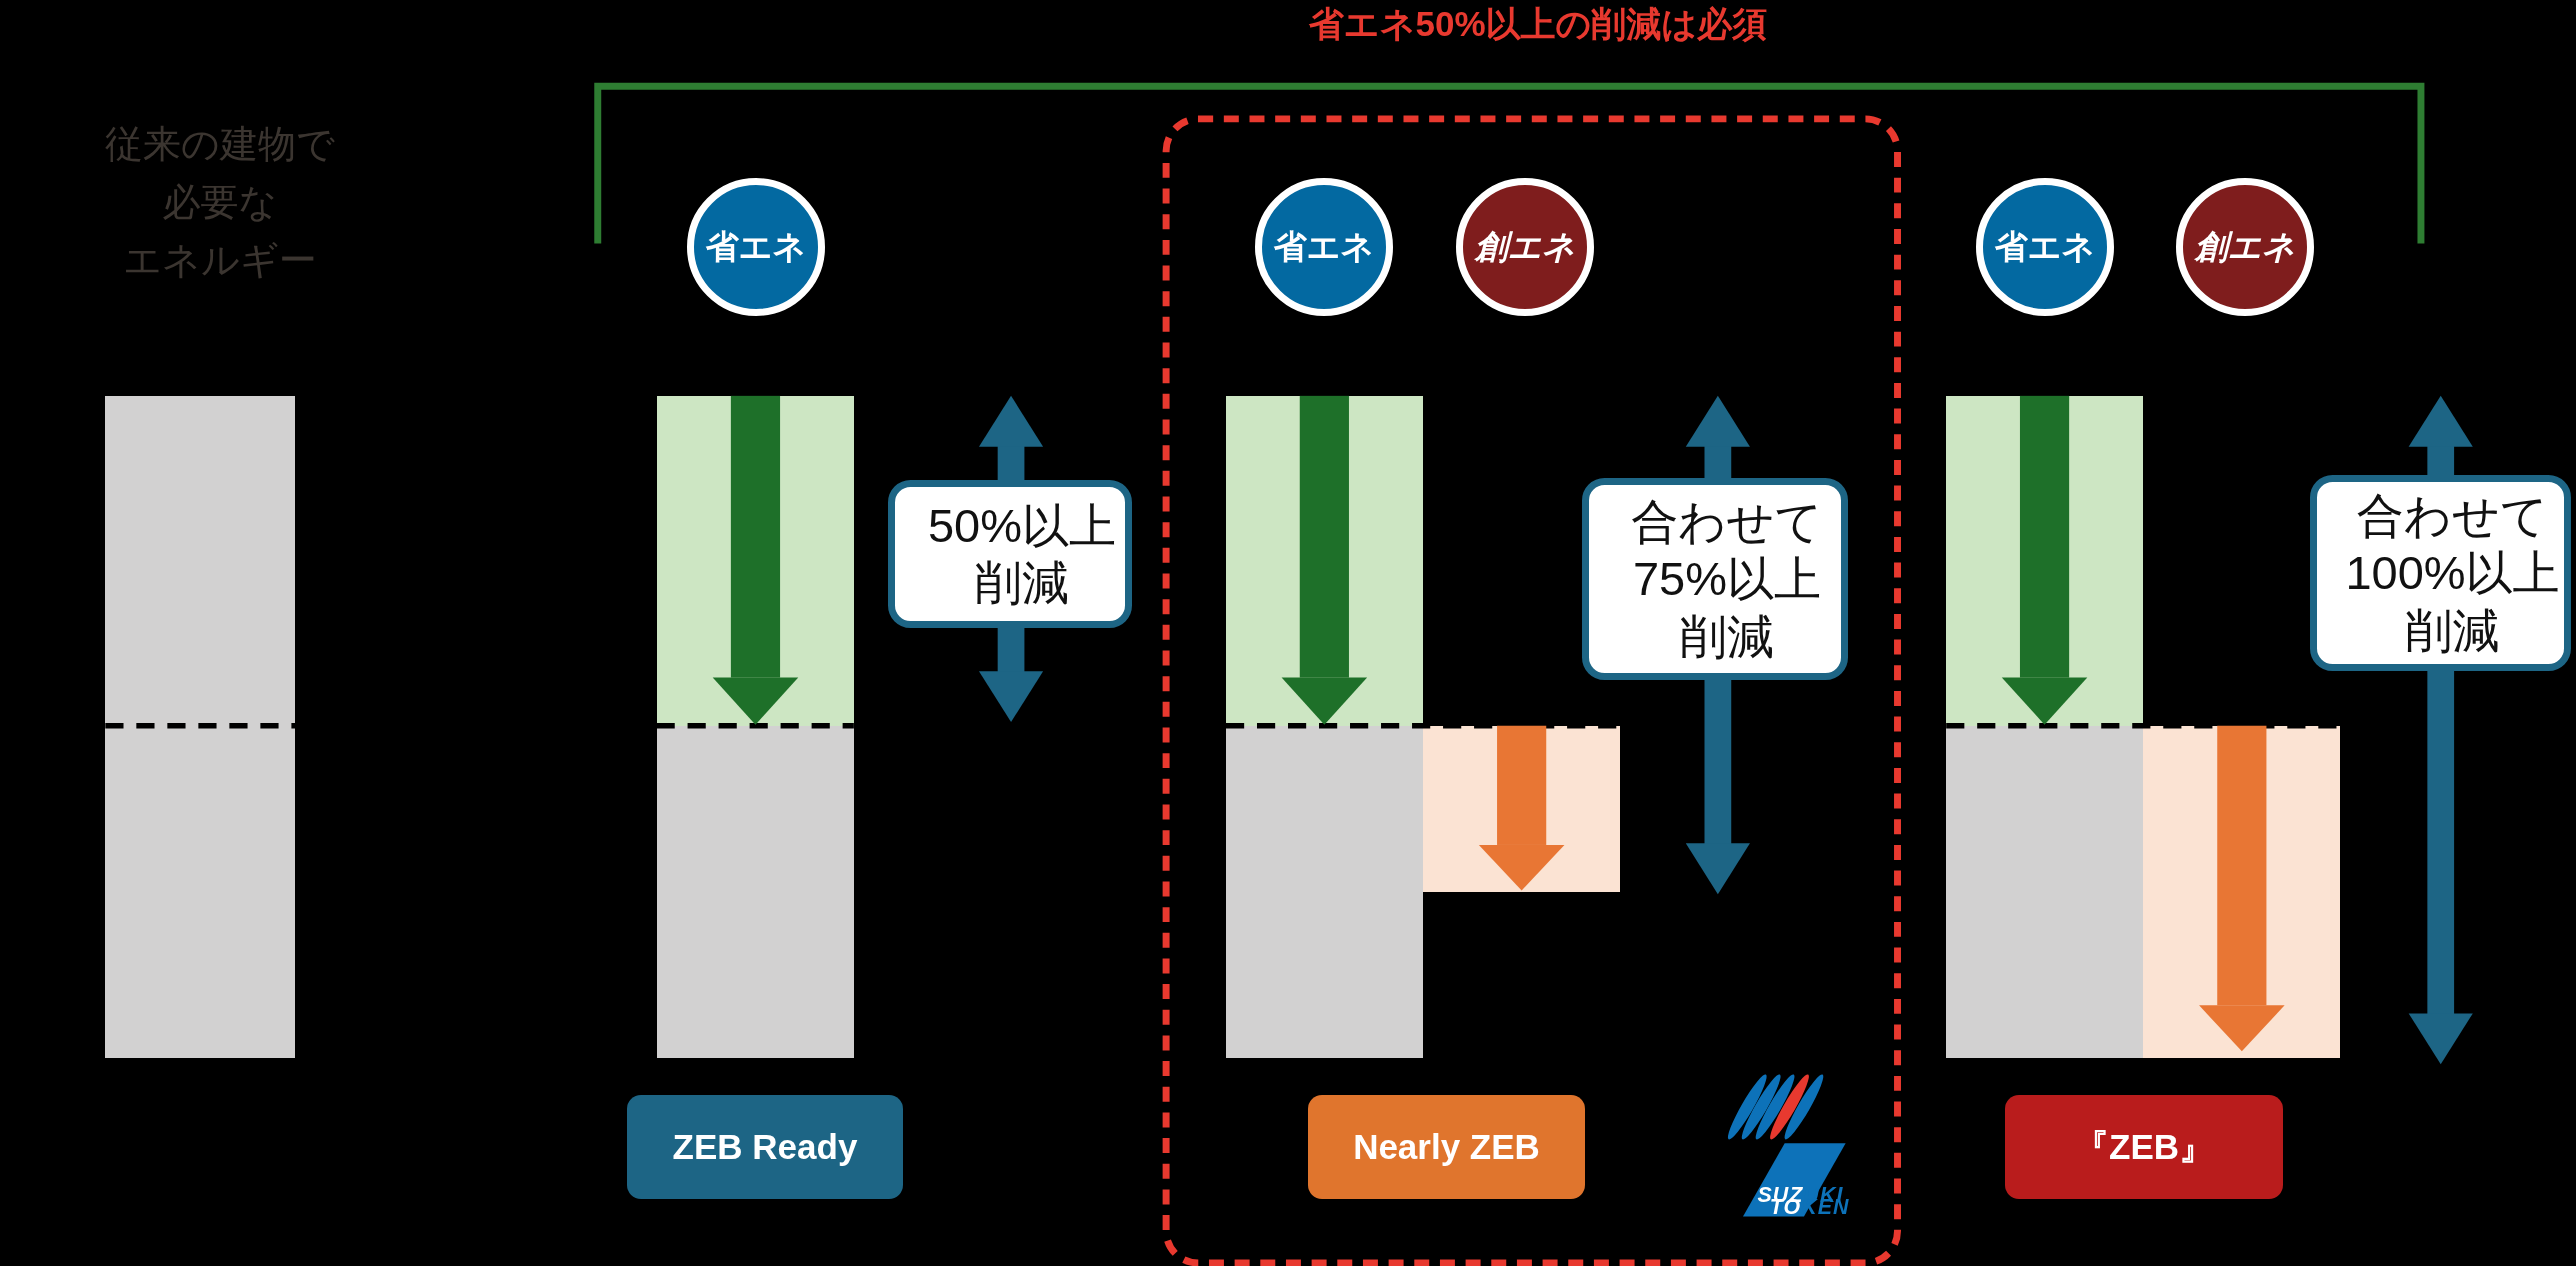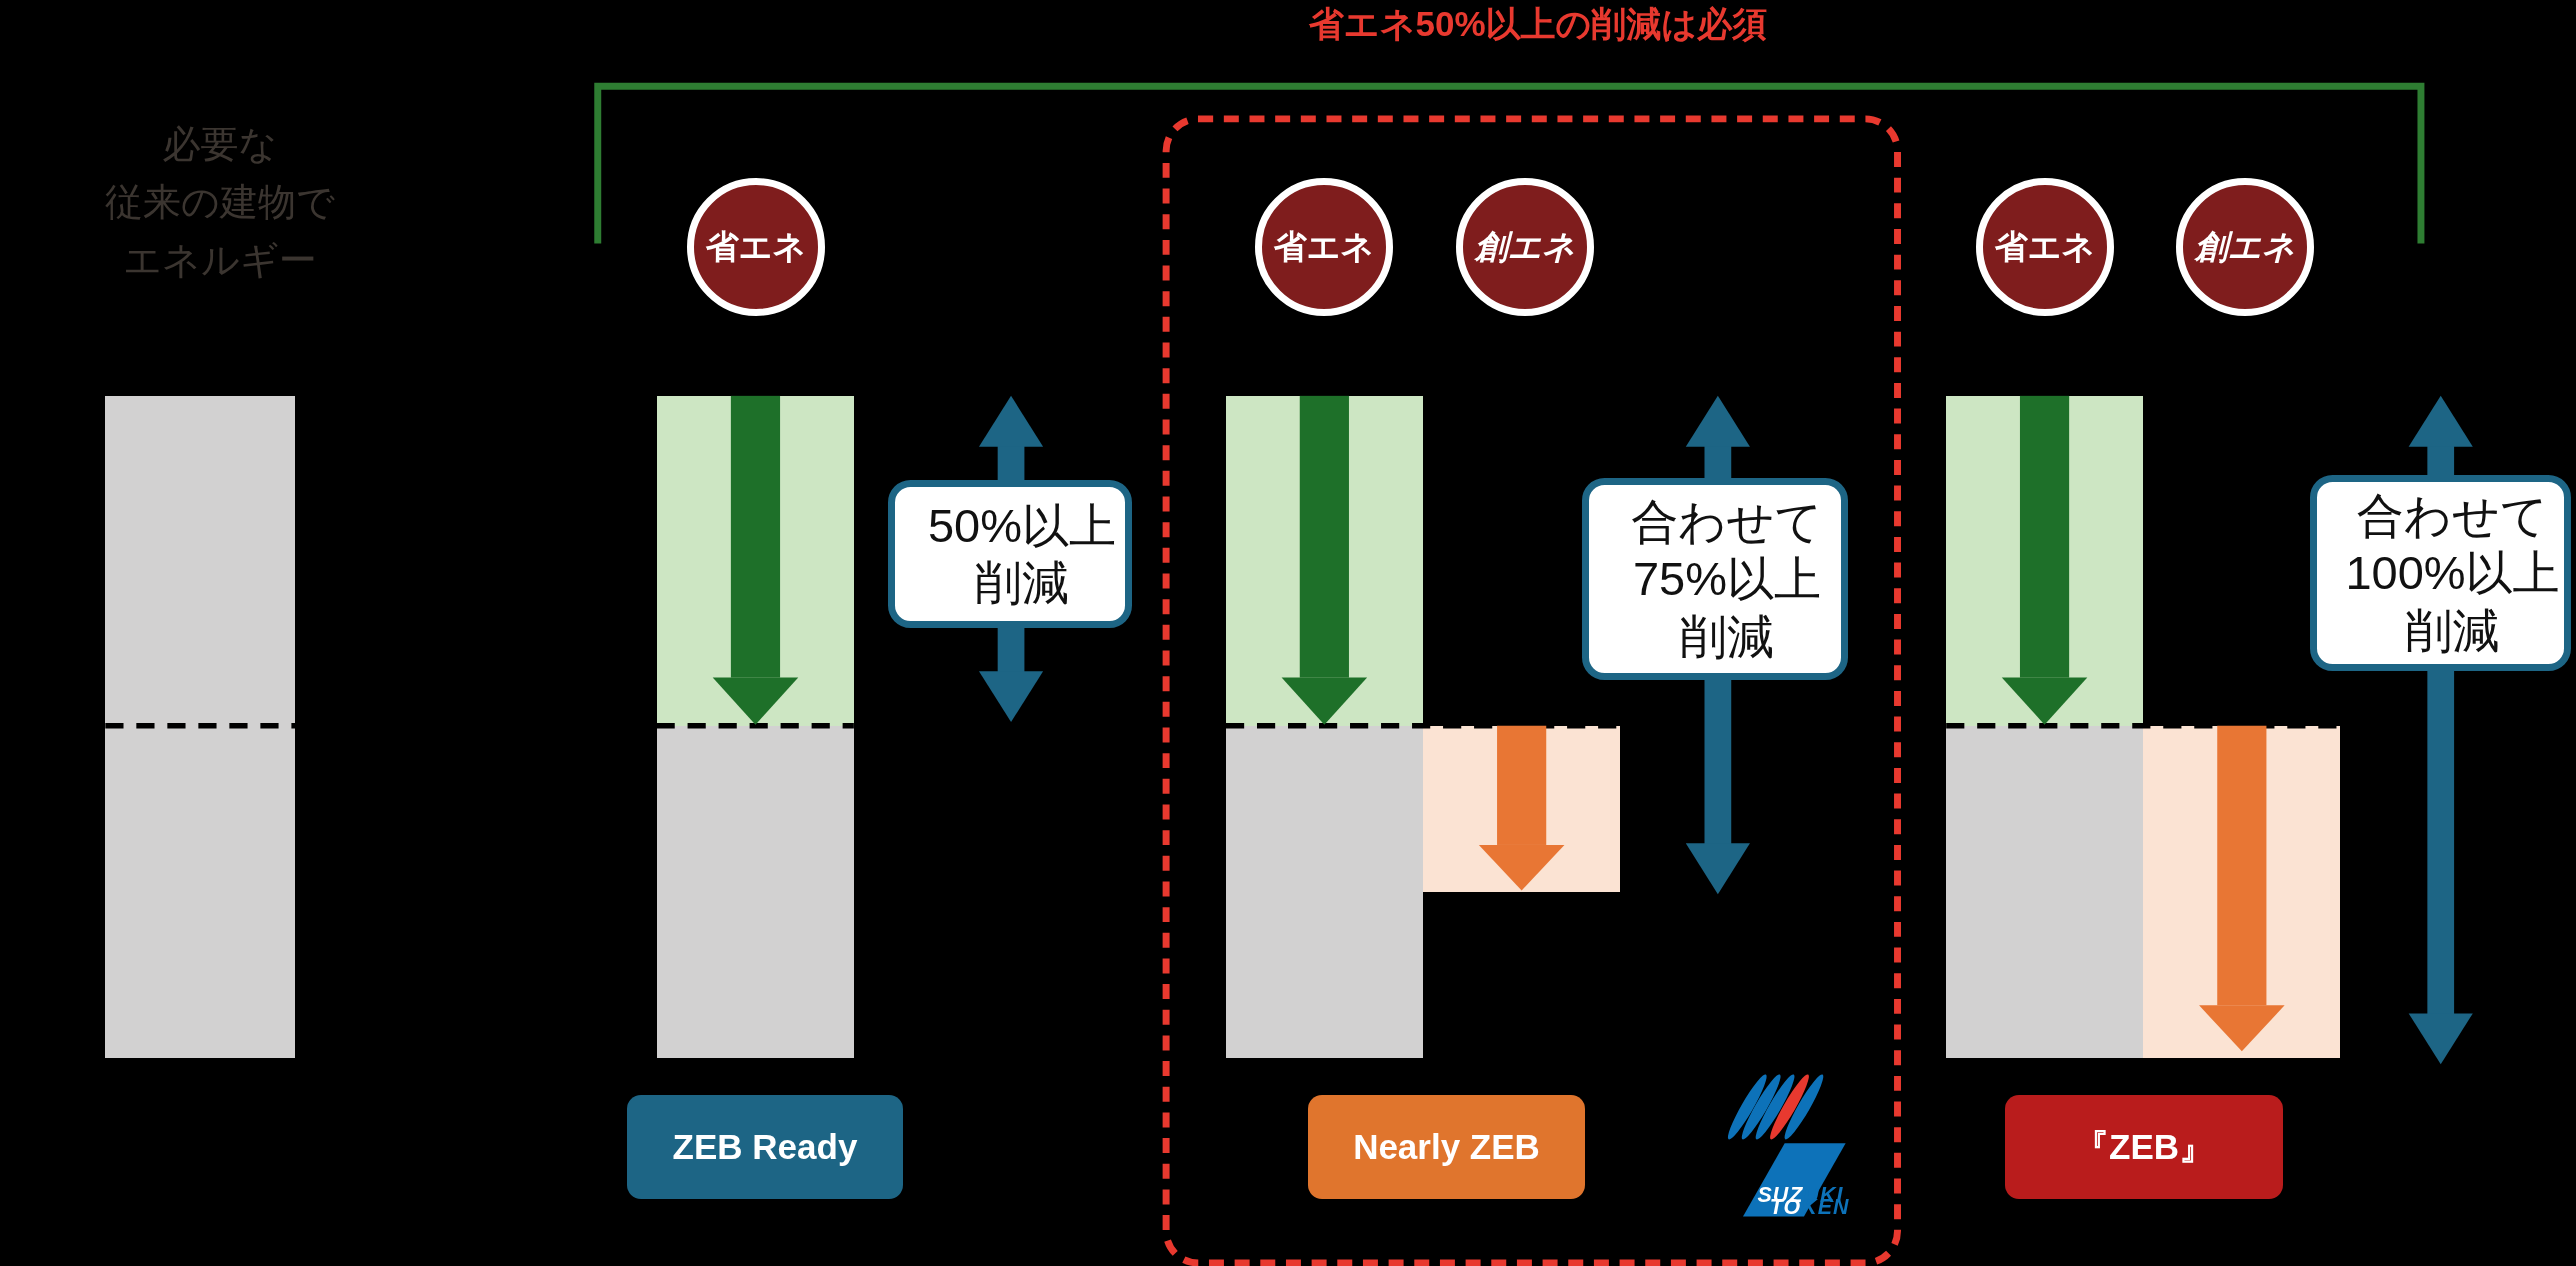--- a/index.html
+++ b/index.html
@@ -25,21 +25,21 @@
     text-align:center;font-size:38px;line-height:58px;color:#3b3530;
     white-space:nowrap;z-index:3;
   }
   
   .badge{
     position:absolute;width:138px;height:138px;border-radius:50%;
     border:7.5px solid #ffffff;box-sizing:border-box;
     display:flex;align-items:center;justify-content:center;
     color:#fff;font-size:33px;font-weight:bold;z-index:3;white-space:nowrap;
   }
-  .badge.save{background:#7f1d1d;}
+  .badge.save{background:#0369a1;}
   .badge.create{background:#7f1d1d;font-style:italic;}
 
   
   .note-box{
     position:absolute;background:#ffffff;border:7.5px solid #1d6585;
     border-radius:22.5px;box-sizing:border-box;
     display:flex;flex-direction:column;align-items:center;justify-content:center;
     font-size:47px;line-height:1.22;color:#111;text-align:center;z-index:3;
     white-space:nowrap;
     padding-left:24px;
@@ -122,22 +122,22 @@
       <ellipse cx="3374" cy="2070" rx="11" ry="70" fill="#0d72b9" transform="rotate(30 3374 2070)"></ellipse>
       <path d="M3338 2138 L3452 2138 L3374 2275 L3260 2275 Z" fill="#0d72b9"></path>
       <text x="3287" y="2247" font-size="40" font-weight="bold" font-style="italic" letter-spacing="2"><tspan fill="#ffffff">SUZ</tspan><tspan fill="#0d72b9">UKI</tspan></text>
       <text x="3310" y="2271" font-size="40" font-weight="bold" font-style="italic" letter-spacing="2"><tspan fill="#ffffff">TO</tspan><tspan fill="#0d72b9">KEN</tspan></text>
     </g>
   </svg>
 
   <div class="main-title" style="color:#e8392f;">省エネ50%以上の削減は必須</div>
 
   <div class="baseline-text">
+    <div>従来の建物で</div>
     <div>必要な</div>
-    <div>従来の建物で</div>
     <div>エネルギー</div>
   </div>
 
   <div class="badge save" style="left:687px;top:178px;">
     <span>省エネ</span>
   </div>
 
   <div class="badge save" style="left:1255px;top:178px;">
     <span>省エネ</span>
   </div>

